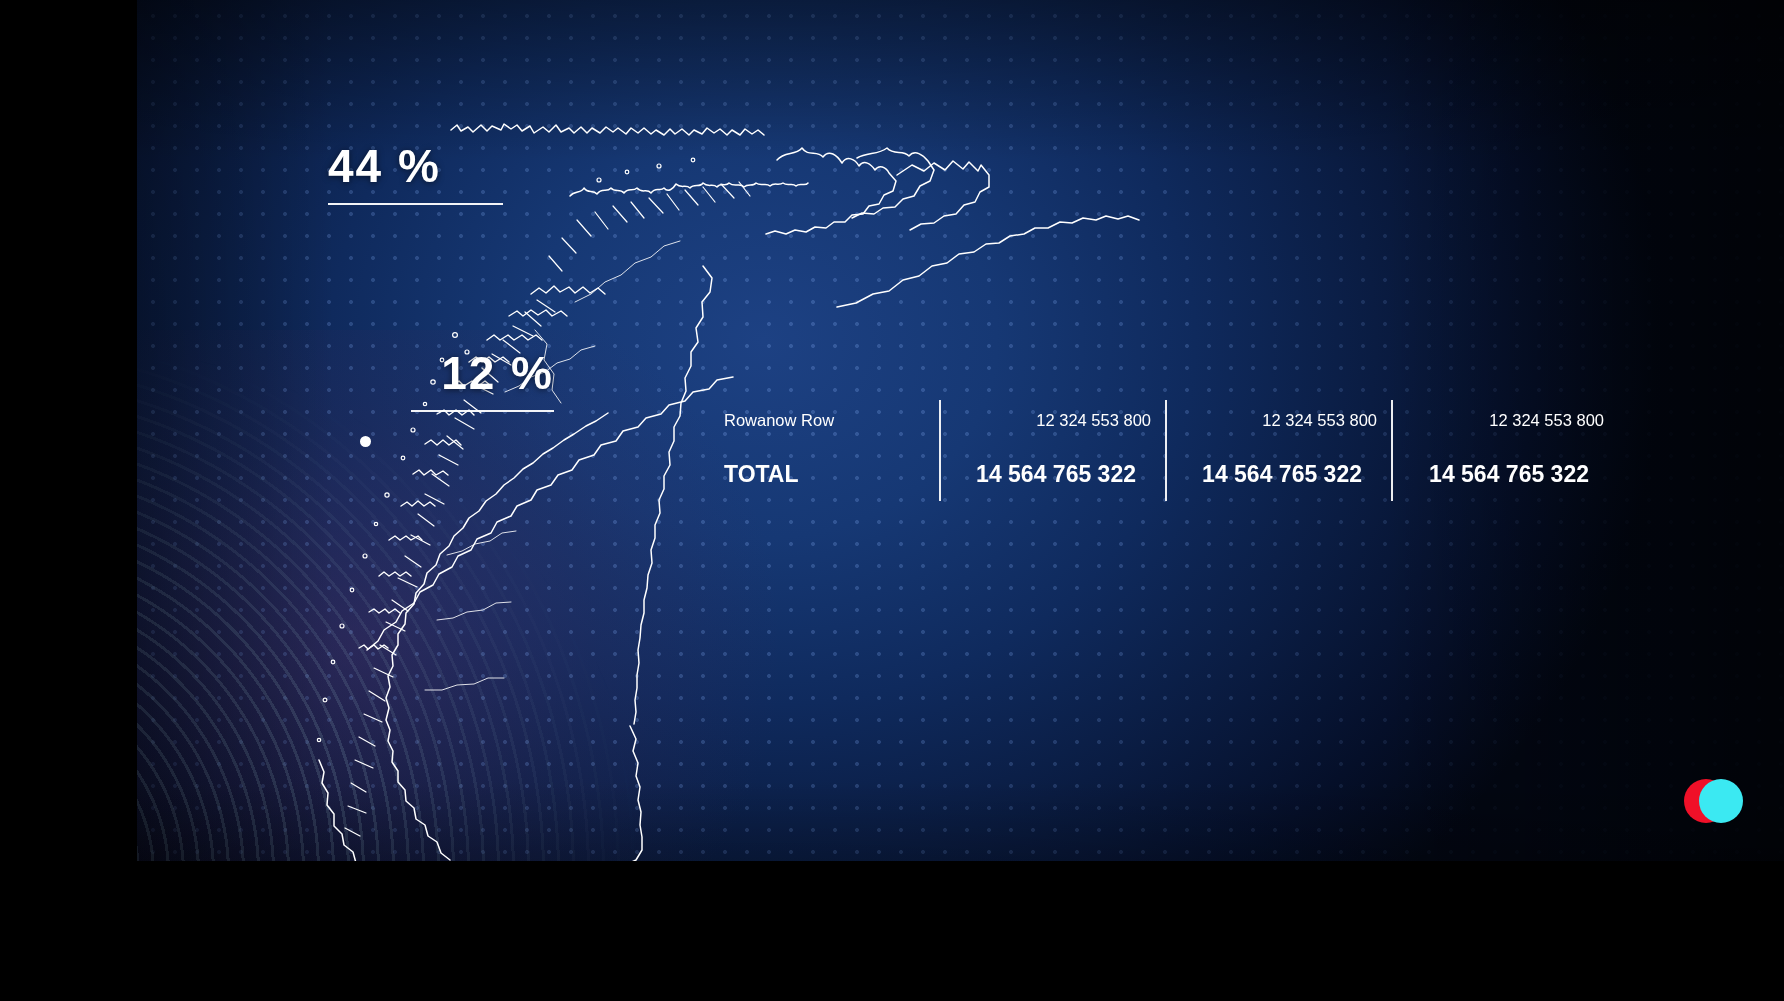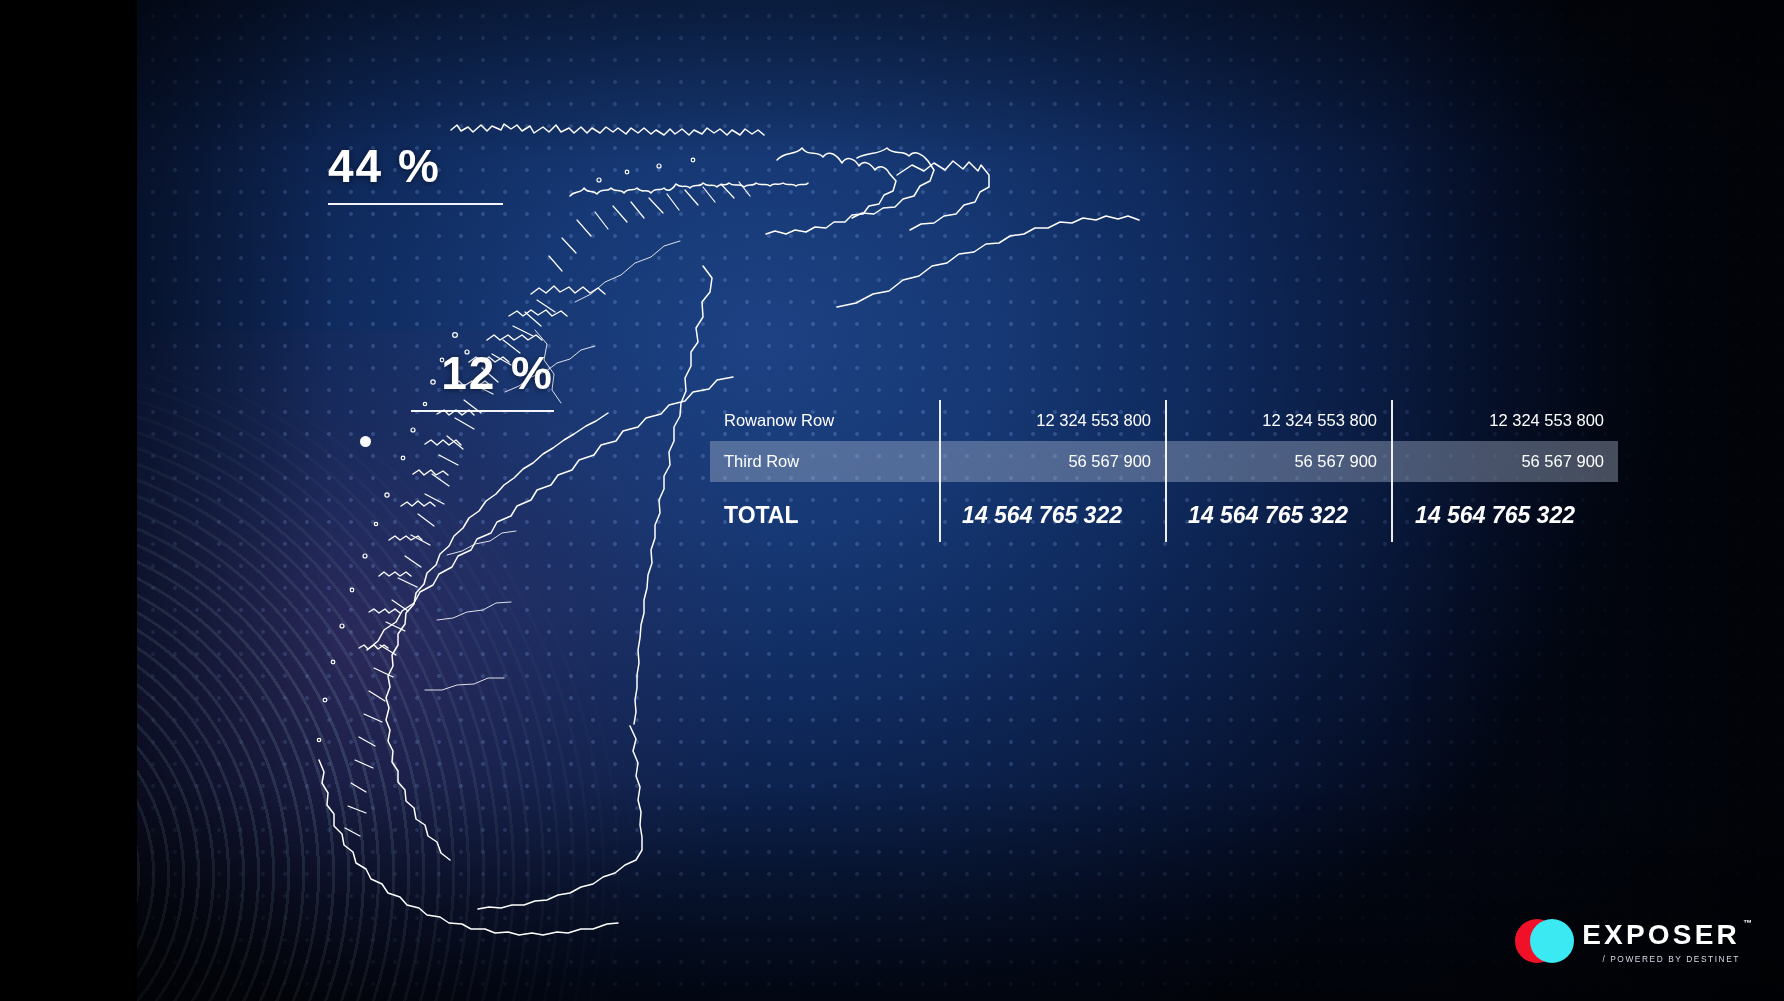--- a/index.html
+++ b/index.html
@@ -10,21 +10,21 @@
   body {
     width: 1784px;
     height: 1001px;
     overflow: hidden;
     font-family: "Liberation Sans", sans-serif;
   }
 
   #slide {
     position: relative;
     width: 1784px;
-    height: 1001px;
+    height: 861px;
     background: #0f172a;
     overflow: hidden;
   }
 
   
   #canvas {
     position: absolute;
     left: 137px;
     top: 0;
     width: 1647px;
@@ -168,21 +168,21 @@
   td.sep { border-left: 2px solid rgba(255,255,255,0.92); }
 
   
   tr#total-row td {
     background: transparent;
     height: 60px;
     font-weight: 700;
     font-size: 23px;
     padding-top: 6px;
   }
-  tr#total-row td.value-cell { padding-right: 43px; font-style: italic; }
+  tr#total-row td.value-cell { padding-right: 29px; }
 
   
   #logo {
     position: absolute;
     right: 44px;
     bottom: 36px;
     z-index: 50;
     display: flex;
     align-items: center;
     gap: 11px;
@@ -373,26 +373,20 @@
       <tbody>
 
 
         <tr class="band-dark">
           <td class="label-cell">Rowanow Row</td>
           <td class="value-cell sep">12 324 553 800</td>
           <td class="value-cell sep">12 324 553 800</td>
           <td class="value-cell sep">12 324 553 800</td>
         </tr>
 
-        <tr class="band-light">
-          <td class="label-cell">Third Row</td>
-          <td class="value-cell sep">56 567 900</td>
-          <td class="value-cell sep">56 567 900</td>
-          <td class="value-cell sep">56 567 900</td>
-        </tr>
 
 
 
 
 
         <tr id="total-row">
           <td class="label-cell">TOTAL</td>
           <td class="value-cell sep">14 564 765 322</td>
           <td class="value-cell sep">14 564 765 322</td>
           <td class="value-cell sep">14 564 765 322</td>
@@ -400,22 +394,17 @@
 
       </tbody>
     </table>
   </div>
 
   <div id="logo">
     <div id="logo-mark">
       <div class="c-red"></div>
       <div class="c-cyan"></div>
     </div>
-    <div id="logo-text">
-      <div id="logo-word">EXPOSER</div>
-      <div id="logo-tm">™</div>
-      <div id="logo-tagline">/ POWERED BY DESTINET</div>
-    </div>
   </div>
 
   <div id="letterbox-left"></div>
 
 </div>
 
 </body></html>

